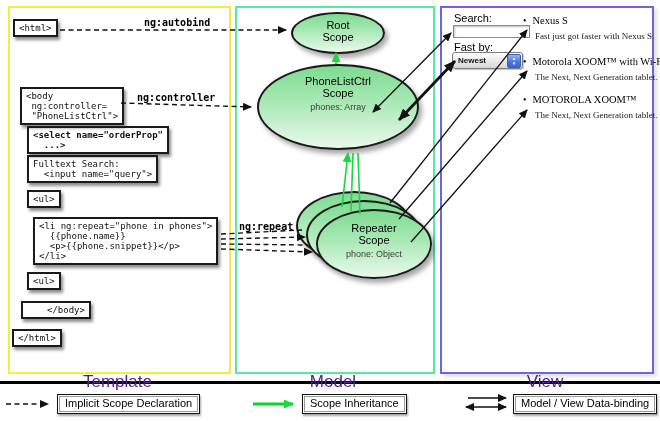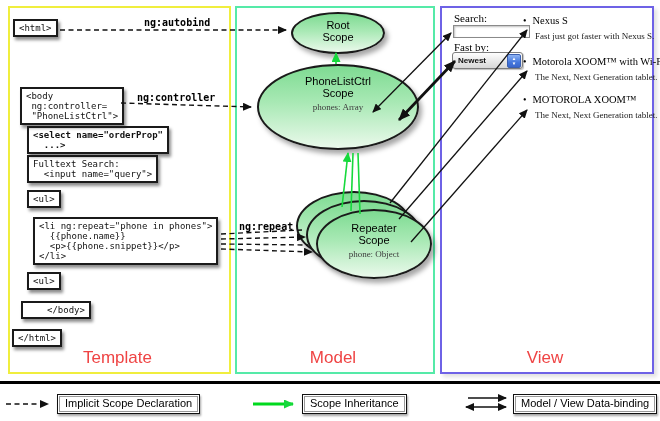--- a/index.html
+++ b/index.html
@@ -5,22 +5,23 @@
   html,body{margin:0;padding:0;}
   body{
     position:relative;width:660px;height:421px;background:#ffffff;
     font-family:"Liberation Sans",sans-serif;overflow:hidden;
   }
   .section{position:absolute;background:#fff;}
   .sec-template{left:8px;top:6px;width:219px;height:364px;border:2px solid #f0ee3e;}
   .sec-model{left:235px;top:6px;width:196px;height:364px;border:2px solid #55eaa8;}
   .sec-view{left:440px;top:6px;width:210px;height:364px;border:2px solid #6e62e6;box-shadow:3px 3px 4px rgba(0,0,0,0.12);}
   .sec-label{
-    position:absolute;text-align:center;font-size:17px;color:#ef4444;z-index:5;
+    position:absolute;text-align:center;font-size:17px;color:#4c1d95;z-index:5;
     font-family:"Liberation Sans",sans-serif;
+    margin-top:24px;
   }
   .lbl-template{left:8px;width:219px;top:348px;}
   .lbl-model{left:235px;width:196px;top:348px;}
   .lbl-view{left:440px;width:210px;top:348px;}
 
   .codebox{
     position:absolute;z-index:10;
     background:linear-gradient(155deg,#fbfb74 0%,#ededd52 45%,#eded52 45%,#c6c640 100%);
     border:2px solid #1a1a1a;
     box-shadow:2px 3px 3px rgba(0,0,0,0.45);
@@ -31,30 +32,30 @@
   .codebox.bold{font-weight:bold;}
 
   .scope{
     position:absolute;z-index:8;border-radius:50%;
     background:linear-gradient(180deg,#7edb92 0%,#a9e9b5 45%,#eaf9eb 100%);
     border:2px solid #1a1a1a;
     box-shadow:3px 4px 5px rgba(0,0,0,0.35);
     text-align:center;
   }
   .scope-title{font-size:11px;line-height:12px;color:#000;white-space:pre;}
-  .scope-prop{font-family:Liberation Serif, serif;font-size:9px;line-height:10px;color:#3d3d3d;white-space:pre;}
+  .scope-prop{font-family:Liberation Sans, sans-serif;font-size:9px;line-height:10px;color:#3d3d3d;white-space:pre;}
   .scope-prop.boldp{font-weight:bold;color:#000;}
 
   .ng-label{
     position:absolute;z-index:20;
     font-family:"DejaVu Sans Mono",monospace;font-weight:bold;
     font-size:10px;color:#000;white-space:nowrap;
   }
 
-  .view-label{position:absolute;z-index:6;font-family:Liberation Serif, serif;font-size:11px;color:#000;}
+  .view-label{position:absolute;z-index:6;font-family:Liberation Sans, sans-serif;font-size:11px;color:#000;}
   .search-input{
     position:absolute;left:453px;top:25px;width:71px;height:11px;z-index:6;
     border:1px solid #8a8a8a;background:#fff;box-shadow:inset 1px 1px 2px rgba(0,0,0,0.25);
     font-size:9px;padding:0 2px;
   }
   .sort-select{
     position:absolute;left:452px;top:52px;width:69px;height:15px;z-index:6;
     border:1px solid #7d7d7d;border-radius:3px;
     background:linear-gradient(180deg,#fefefe,#d7d7d7);
     box-shadow:1px 1px 1px rgba(0,0,0,0.25);

